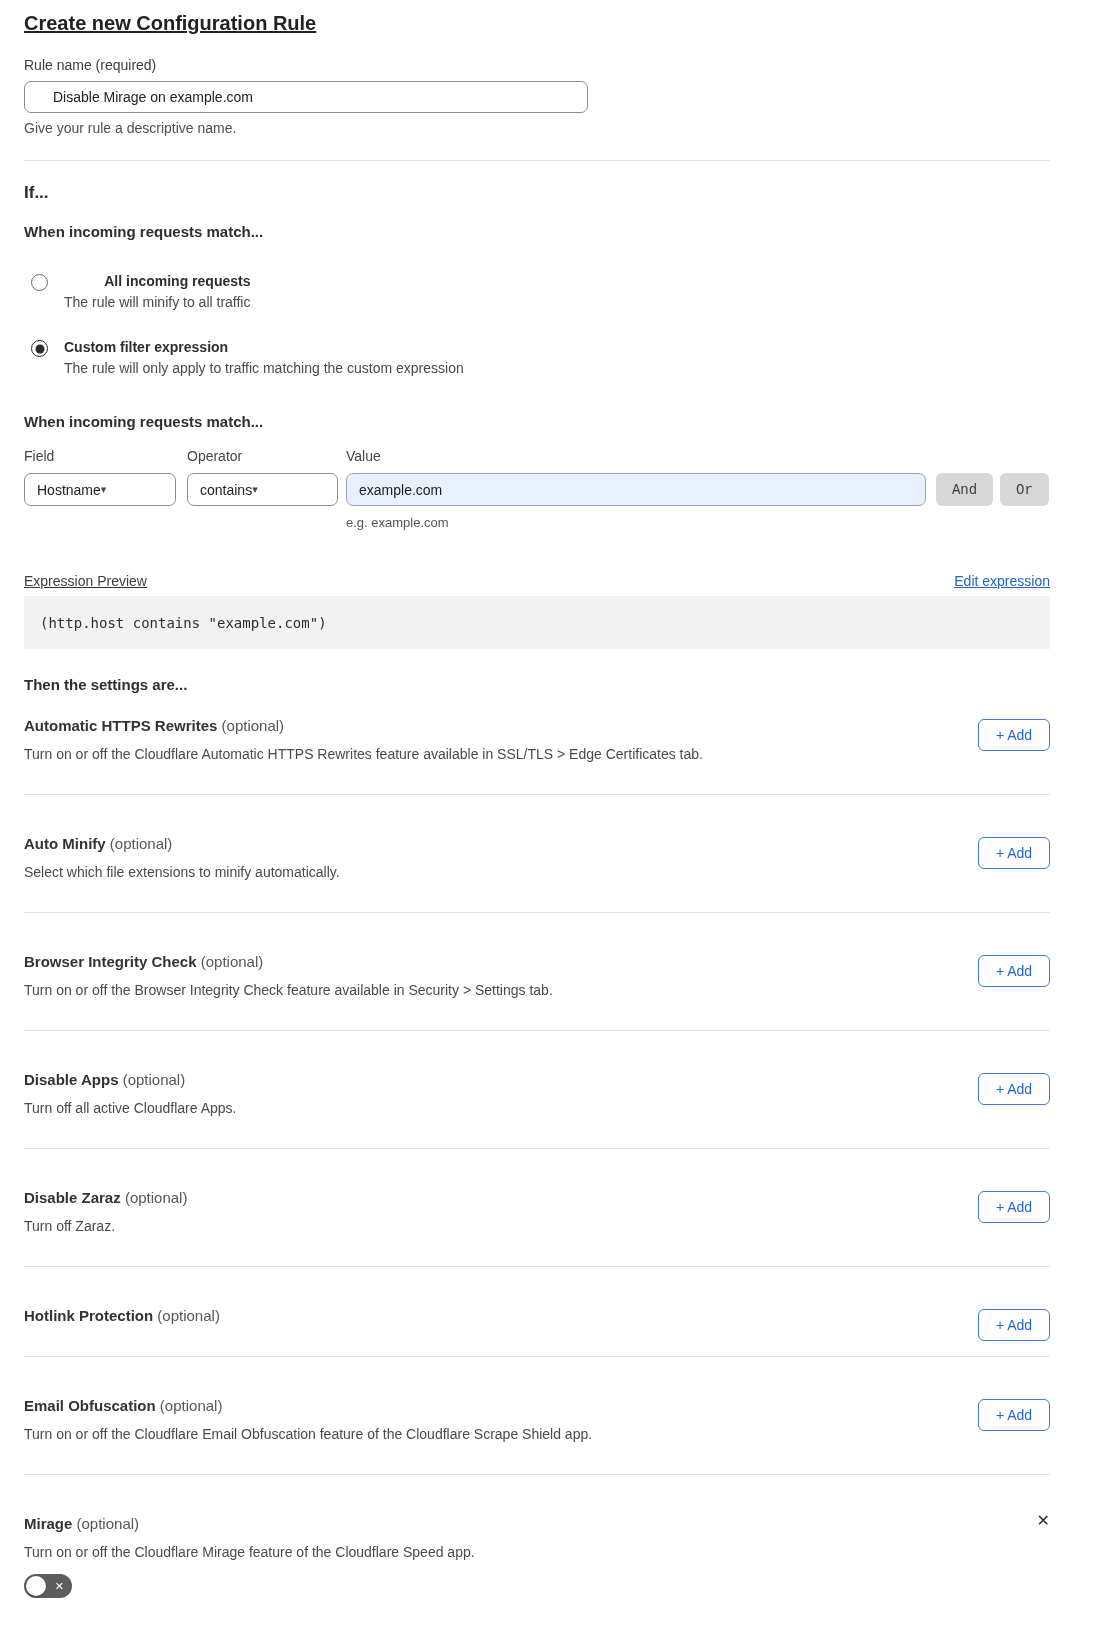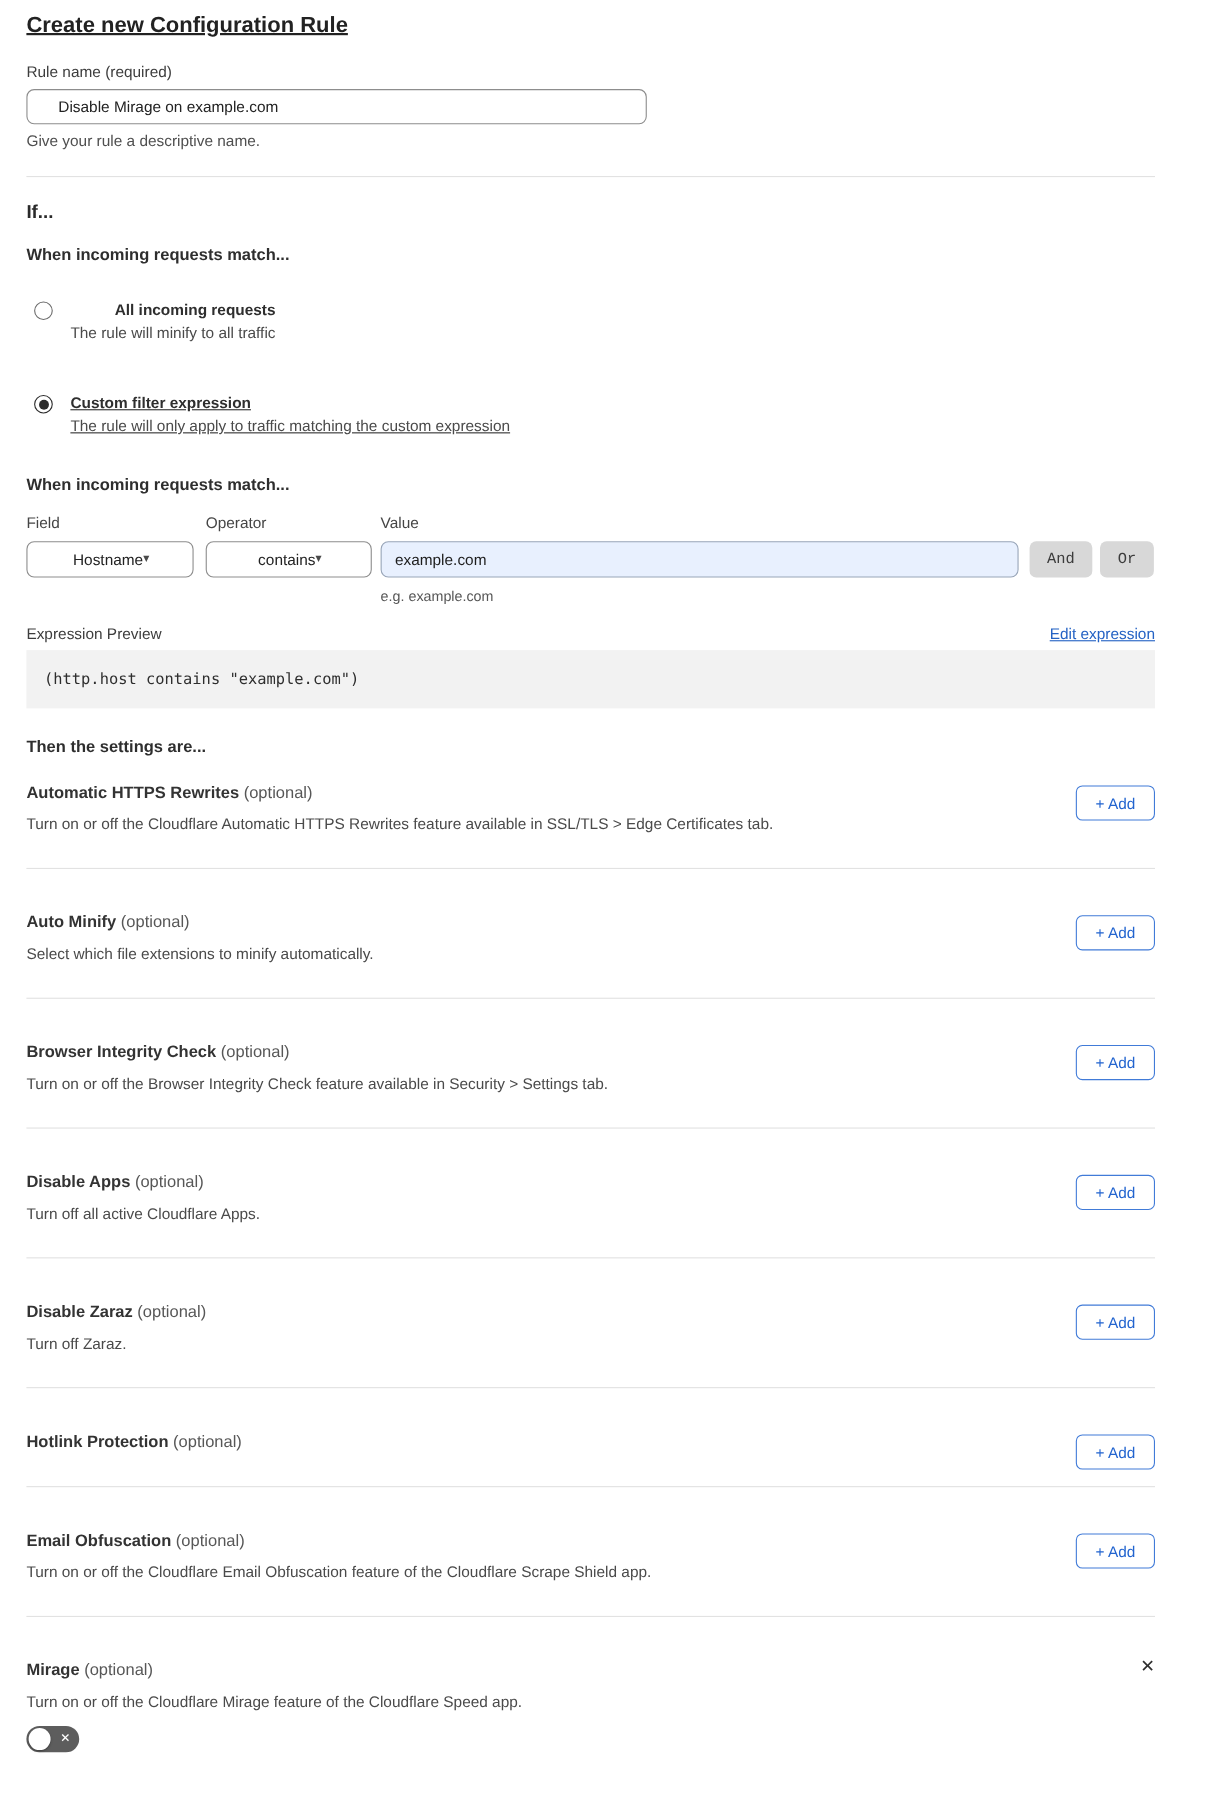--- a/index.html
+++ b/index.html
@@ -26,21 +26,21 @@
   .help-text { font-size: 14px; color: #4f4f4f; margin-top: 7px; }
 
   .divider { border: 0; border-top: 1px solid #e2e2e2; margin: 24px 0 0 0; }
 
   .if-heading { font-size: 17px; font-weight: 700; color: #2a2a2a; margin: 23px 0 0 0; line-height: 18px; }
   .match-heading { font-size: 15px; font-weight: 700; color: #2e2e2e; margin: 22px 0 0 0; line-height: 16px; }
   .match-heading.second { margin-top: 38px; }
 
   .radio-option { display: flex; gap: 16px; padding-left: 7px; }
   .radio-option.first { margin-top: 33px; text-align: right; }
-  .radio-option.second { margin-top: 48px; text-decoration: underline; }
+  .radio-option.second { margin-top: 29px; }
   .radio-circle {
     width: 17px; height: 17px; border-radius: 50%;
     border: 1.5px solid #6b6b6b; background: #fff;
     flex: 0 0 auto; margin-top: 1px; position: relative; cursor: pointer;
   }
   .radio-circle.selected { border-color: #2b2b2b; }
   .radio-circle.selected::after {
     content: ""; position: absolute; left: 50%; top: 50%;
     width: 9px; height: 9px; border-radius: 50%;
     background: #2b2b2b; transform: translate(-50%, -50%);
@@ -48,42 +48,42 @@
   .radio-label { font-size: 14px; font-weight: 700; color: #2e2e2e; line-height: 17px; cursor: pointer; }
   .radio-desc { font-size: 14px; color: #4a4a4a; margin-top: 4px; line-height: 16px; }
 
   .labels-row { display: flex; margin-top: 18px; font-size: 14px; color: #454545; }
   .labels-row .lbl-field { width: 163px; }
   .labels-row .lbl-operator { width: 159px; }
 
   .controls-row { display: flex; margin-top: 9px; height: 33px; align-items: stretch; }
   .select {
     border: 1px solid #8d8d8d; border-radius: 7px; background: #fff;
-    display: flex; align-items: center; justify-content: center;
+    display: flex; align-items: center; justify-content: flex-start;
     padding: 0 10px 0 12px; font-size: 14px; color: #222; cursor: pointer;
   }
   .select-field { width: 152px; margin-right: 11px; }
   .select-operator { width: 151px; margin-right: 8px; }
   .caret { font-size: 11px; color: #4a4a4a; line-height: 1; }
   .value-input {
     width: 580px; margin-right: 10px;
     border: 1px solid #98a5b8; border-radius: 7px; background: #e8f0fe;
     padding: 0 12px; font-size: 14px; color: #1d1d1d;
     font-family: "Liberation Sans", sans-serif; outline: none;
   }
   .conj-btn {
     background: #d8d8d8; border: none; border-radius: 6px;
     color: #3c3c3c; font-size: 14px; cursor: pointer;
     font-family: Liberation Mono, monospace;
   }
   .btn-and { width: 57px; margin-right: 7px; }
   .btn-or { width: 49px; }
   .value-hint { margin: 9px 0 0 322px; font-size: 13px; color: #565656; }
 
-  .preview-row { display: flex; justify-content: space-between; align-items: flex-start; margin-top: 19px; }
+  .preview-row { display: flex; justify-content: space-between; align-items: flex-start; margin-top: 43px; text-decoration: underline; }
   .preview-label { font-size: 14px; color: #3d3d3d; }
   .edit-link { color: #2462c4; text-decoration: underline; font-size: 14px; cursor: pointer; }
 
   .expression-box {
     margin-top: 7px; background: #f2f2f2; height: 53px;
     display: flex; align-items: center; padding: 0 16px;
     font-family: "DejaVu Sans Mono", monospace; font-size: 14px; color: #2e2e2e;
   }
 
   .then-heading { font-size: 15px; font-weight: 700; color: #2e2e2e; margin: 27px 0 0 0; line-height: 17px; }

